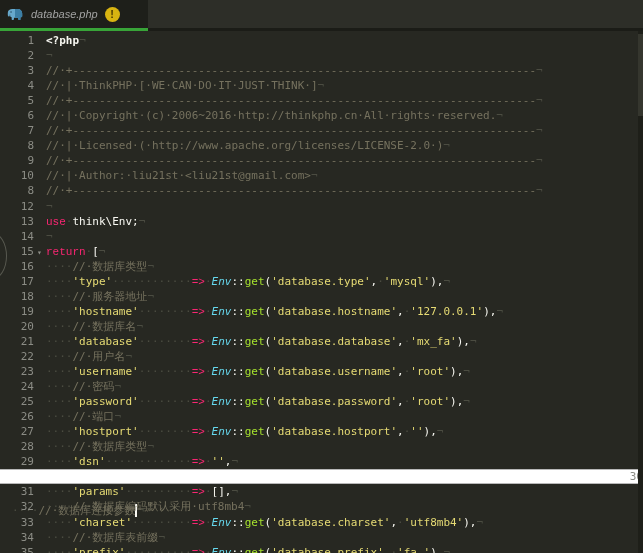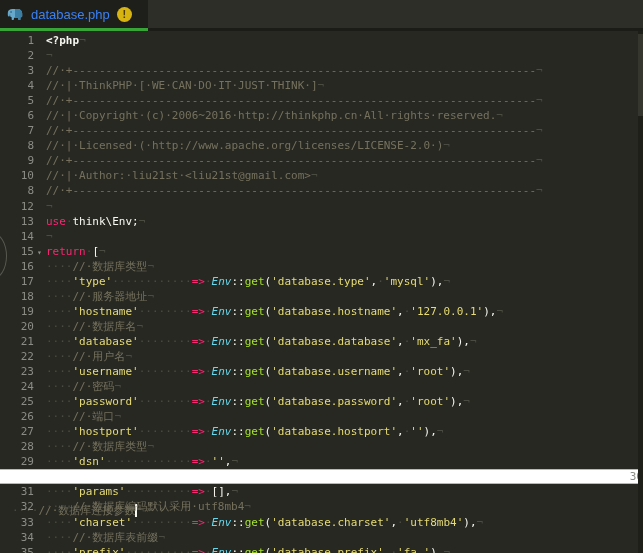--- a/index.html
+++ b/index.html
@@ -11,23 +11,24 @@
   .window{position:relative;width:643px;height:553px;overflow:hidden;}
 
   
   .tabbar{height:28px;background:#2d2e28;display:flex;position:relative;}
   .tab{
     width:148px;height:28px;box-sizing:border-box;
     background:#1e1f1a;display:flex;align-items:center;
     padding:0 8px 0 6px;gap:7px;
   }
   .tab-title{
-    color:#3b82f6;font-size:13px;
+    color:#a3a3a3;font-size:11px;
     font-family:"Liberation Sans",sans-serif;
     white-space:nowrap;
+    font-style:italic;
   }
   .badge{
     width:15px;height:15px;border-radius:50%;
     background:#d8b411;color:#4a3a02;
     font-family:"Liberation Sans",sans-serif;
     font-weight:bold;font-size:11px;line-height:15px;
     text-align:center;flex:none;
   }
   .tab-strip{height:3px;background:#1b1c17;position:relative;}
   .tab-strip .green{position:absolute;left:0;top:0;width:148px;height:3px;background:#38a438;}
@@ -50,21 +51,21 @@
     flex:0 0 34px;text-align:right;color:#8b8c85;
     font-size:11px;user-select:none;
   }
   .fold{
     position:absolute;left:37px;top:1px;font-style:normal;
     font-size:8px;color:#8e8f88;
   }
   .codeseg{padding-left:12px;}
 
   .tag{color:#f8f8f2;font-weight:bold;margin-top:46px;}
-  .kw{color:#f92672;}
+  .kw{color:#f92672;font-family:Liberation Mono, monospace;}
   .str{color:#e6db74;}
   .cls{color:#66d9ef;font-style:italic;}
   .fn{color:#a6e22e;text-align:right;}
   .pun{color:#f8f8f2;}
   .com{color:#75715e;}
   .ws{color:#4b4c41;}
   .eol{color:#4b4c41;}
 
   .caret{
     display:inline-block;width:2px;height:13px;

